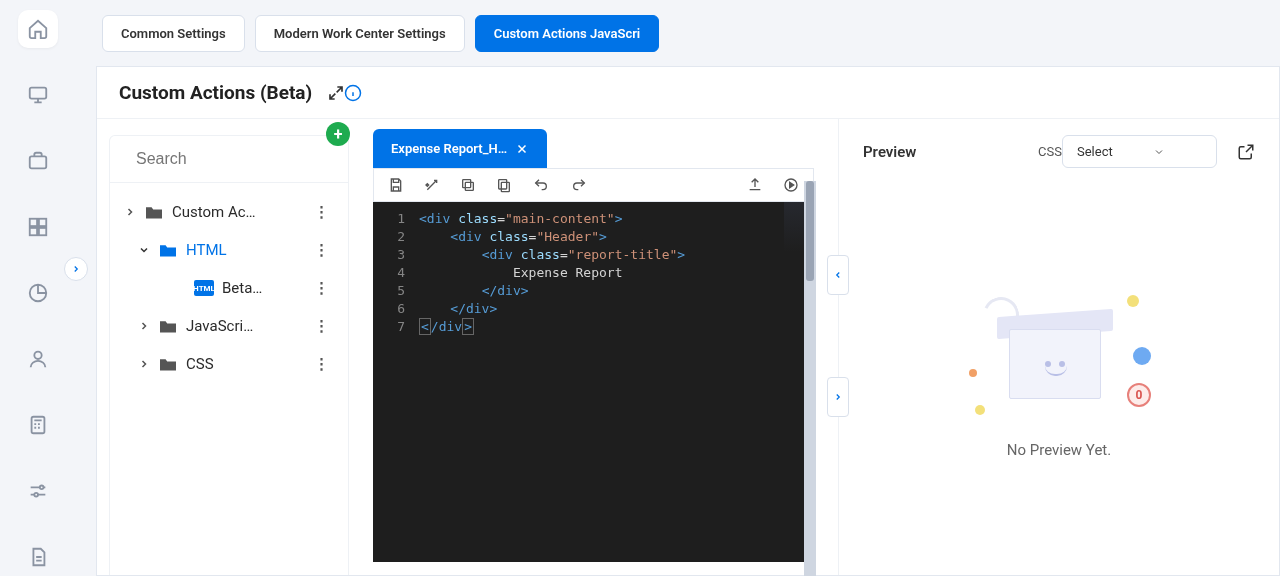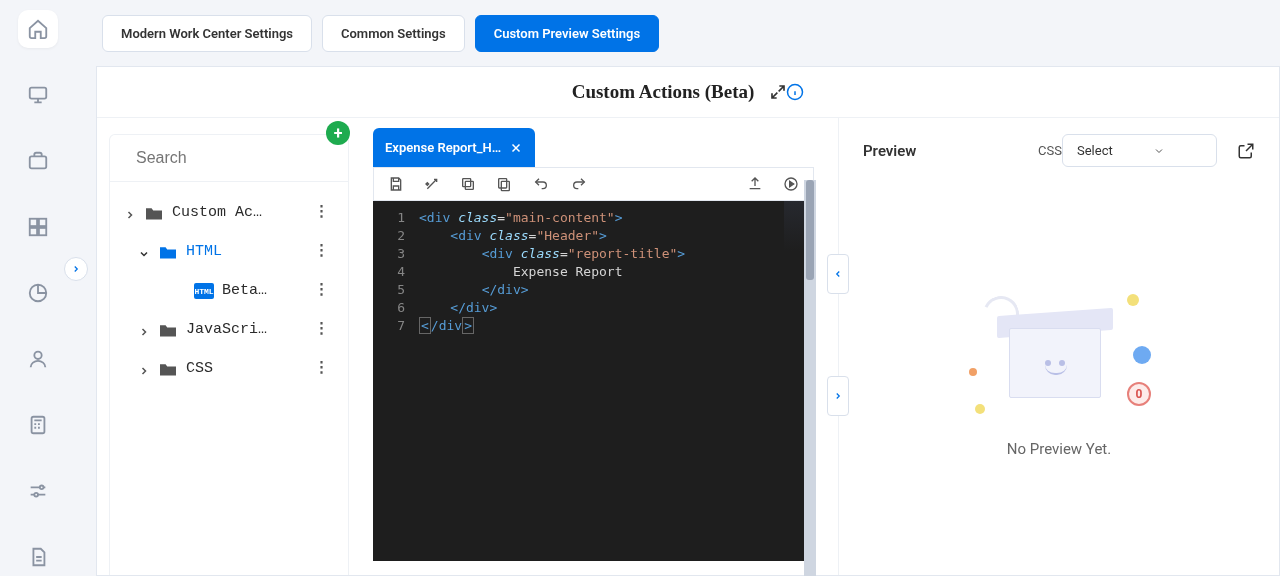--- a/index.html
+++ b/index.html
@@ -7,49 +7,49 @@
   .shell { display: flex; height: 100%; }
   .left-rail { width: 76px; background: #f3f5f9; display: flex; flex-direction: column; align-items: center; padding-top: 10px; gap: 28px; position: relative; }
   .left-rail .nav-icon { width: 40px; height: 40px; display: flex; align-items: center; justify-content: center; border-radius: 10px; color: #8a93a2; }
   .left-rail .nav-icon.active { background: #fff; box-shadow: 0 1px 3px rgba(0,0,0,0.05); }
   .rail-toggle { position: absolute; top: 257px; right: -12px; width: 24px; height: 24px; background: #fff; border: 1px solid #d9e0eb; border-radius: 50%; display: flex; align-items: center; justify-content: center; color: #0073e7; z-index: 5; }
   .main { flex: 1; background: #f3f5f9; display: flex; flex-direction: column; padding-left: 20px; }
   .tabs-row { display: flex; gap: 10px; padding: 15px 6px 0 6px; }
   .tab { background: #fff; border: 1px solid #d9e0eb; border-radius: 6px; padding: 10px 18px; font-size: 13px; color: #333; font-weight: 600; cursor: pointer; }
   .tab.active { background: #0073e7; color: #fff; border-color: #0073e7; }
   .content-card { background: #fff; margin: 14px 0 0 0; border: 1px solid #e2e7ef; border-radius: 0; flex: 1; display: flex; flex-direction: column; }
-  .card-header { display: flex; align-items: center; justify-content: center; padding: 14px 22px; border-bottom: 1px solid #eef1f5; font-family: Liberation Serif, serif; }
+  .card-header { display: flex; align-items: center; justify-content: flex-start; padding: 14px 22px; border-bottom: 1px solid #eef1f5; }
   .card-header-left { display: flex; align-items: center; gap: 16px; }
   .page-title { font-size: 19px; font-weight: 700; color: #222; }
   .expand-ic { color: #333; }
   .classic-link { color: #0073e7; font-weight: 700; font-size: 15px; display: flex; align-items: center; gap: 8px; }
   .columns { display: flex; flex: 1; min-height: 0; }
   .col-left { width: 240px; border-right: 1px solid #eef1f5; border-left: 1px solid #eef1f5; display: flex; flex-direction: column; margin-left: 12px; margin-top: 16px; border-top: 1px solid #eef1f5; border-radius: 6px 6px 0 0; position: relative; }
   .add-btn { position: absolute; top: -14px; right: -2px; width: 24px; height: 24px; background: #1eab4f; border-radius: 50%; color: #fff; display: flex; align-items: center; justify-content: center; font-size: 16px; font-weight: 700; }
   .search-row { display: flex; align-items: center; gap: 10px; padding: 14px 16px; border-bottom: 1px solid #eef1f5; color: #8a93a2; }
   .search-row input { border: none; outline: none; font-size: 16px; color: #666; flex: 1; }
   .tree { padding: 10px 8px; font-size: 15px; color: #2b2b2b; }
-  .tree-row { display: flex; align-items: flex-end; gap: 8px; padding: 10px 6px; cursor: pointer; border-radius: 4px; white-space: nowrap; overflow: hidden; font-family: Liberation Mono, monospace; }
+  .tree-row { display: flex; align-items: center; gap: 8px; padding: 10px 6px; cursor: pointer; border-radius: 4px; white-space: nowrap; overflow: hidden; }
   .tree-row .lbl { flex: 1; overflow: hidden; text-overflow: ellipsis; }
   .tree-row.sel { color: #0073e7; }
   .tree-row .folder-ic { color: #555; }
   .tree-row .folder-ic.blue { color: #0073e7; }
   .file-ic { width: 20px; height: 16px; background: #0073e7; color: #fff; font-size: 8px; font-weight: 700; display: flex; align-items: center; justify-content: center; border-radius: 2px; }
   .kebab { color: #555; font-weight: 700; letter-spacing: 1px; padding: 0 4px; }
   .indent-1 { padding-left: 20px; }
   .indent-3 { padding-left: 76px; }
   .col-mid { flex: 1; padding: 10px 24px; position: relative; border-right: 1px solid #eef1f5; min-width: 0; }
-  .ed-tab { display: inline-flex; align-items: flex-end; gap: 8px; background: #0073e7; color: #fff; padding: 12px 12px; border-radius: 6px 6px 0 0; font-size: 13px; font-weight: 600; }
+  .ed-tab { display: inline-flex; align-items: flex-end; gap: 8px; background: #0073e7; color: #fff; padding: 12px 18px; border-radius: 6px 6px 0 0; font-size: 13px; font-weight: 600; }
   .ed-toolbar { background: #fff; border: 1px solid #e2e7ef; display: flex; align-items: center; padding: 8px 14px; gap: 20px; color: #555; }
   .ed-toolbar .spacer { flex: 1; }
   .editor { background: #1e1e1e; color: #d4d4d4; font-family: Consolas, Menlo, monospace; font-size: 13px; line-height: 18px; height: 360px; display: flex; position: relative; }
   .gutter { width: 40px; background: #1e1e1e; color: #858585; text-align: right; padding: 8px 8px 0 0; user-select: none; }
   .code { padding: 8px 0 0 6px; white-space: pre; }
   .tag-b { color: #569cd6; }
-  .attr { color: #9cdcfe; font-style: italic; }
+  .attr { color: #9cdcfe; }
   .str { color: #ce9178; }
   .txt { color: #d4d4d4; }
   .minimap { position: absolute; top: 0; right: 0; width: 30px; height: 50px; background: linear-gradient(#2a2d36, #1e1e1e); opacity: 0.7; }
   .scroll-v { position: absolute; top: 0; right: 0; width: 12px; height: 100%; background: #cfd6e1; }
   .scroll-v::before { content: ""; position: absolute; top: 0; left: 2px; width: 8px; height: 100px; background: #9aa4b4; border-radius: 3px; }
   .panel-handle { position: absolute; width: 22px; height: 40px; background: #fff; border: 1px solid #d9e0eb; display: flex; align-items: center; justify-content: center; color: #0073e7; border-radius: 4px; }
   .col-right { width: 440px; padding: 16px 24px; display: flex; flex-direction: column; }
   .prev-header { display: flex; align-items: center; }
   .prev-title { font-weight: 600; font-size: 15px; flex: 1; }
   .css-lbl { font-size: 13px; color: #555; }
@@ -132,23 +132,23 @@
     <div class="nav-icon">
         <svg width="22" height="22" viewBox="0 0 24 24" fill="none" stroke="#8a93a2" stroke-width="2">
           <path d="M7 3h8l4 4v14H7z"></path>
           <path d="M10 12h6M10 16h6"></path>
         </svg>
       </div>
   </div>
 
   <div class="main">
     <div class="tabs-row">
+      <div class="tab">Common Settings</div>
       <div class="tab">Modern Work Center Settings</div>
-      <div class="tab">Common Settings</div>
-      <div class="tab active">Custom Preview Settings</div>
+      <div class="tab active">Custom Actions JavaScri</div>
     </div>
 
     <div class="content-card">
       <div class="card-header">
         <div class="card-header-left">
           <div class="page-title">Custom Actions (Beta)</div>
           <span class="expand-ic">
               <svg width="16" height="16" viewBox="0 0 24 24" fill="none" stroke="#333" stroke-width="2.5">
                 <path d="M14 3h7v7M10 21H3v-7M21 3l-8 8M3 21l8-8"></path>
               </svg>

